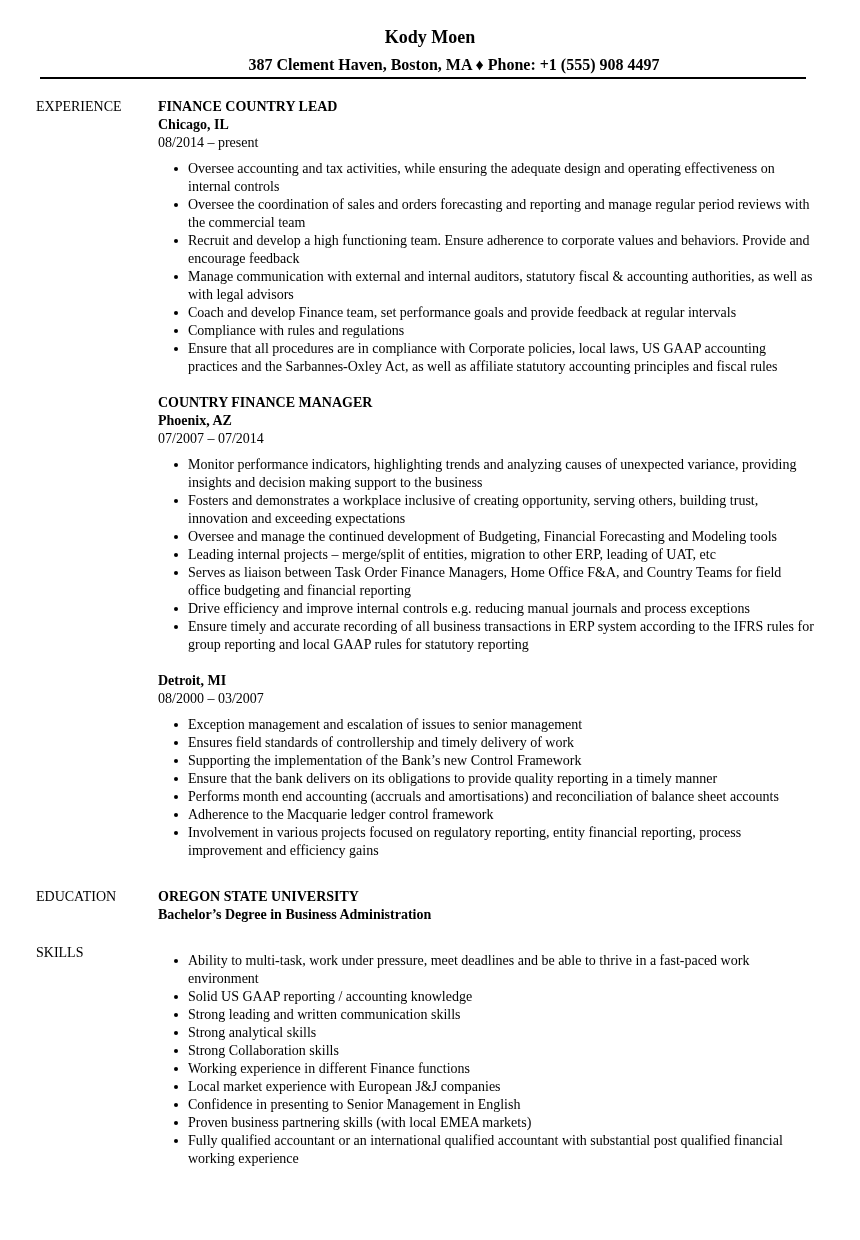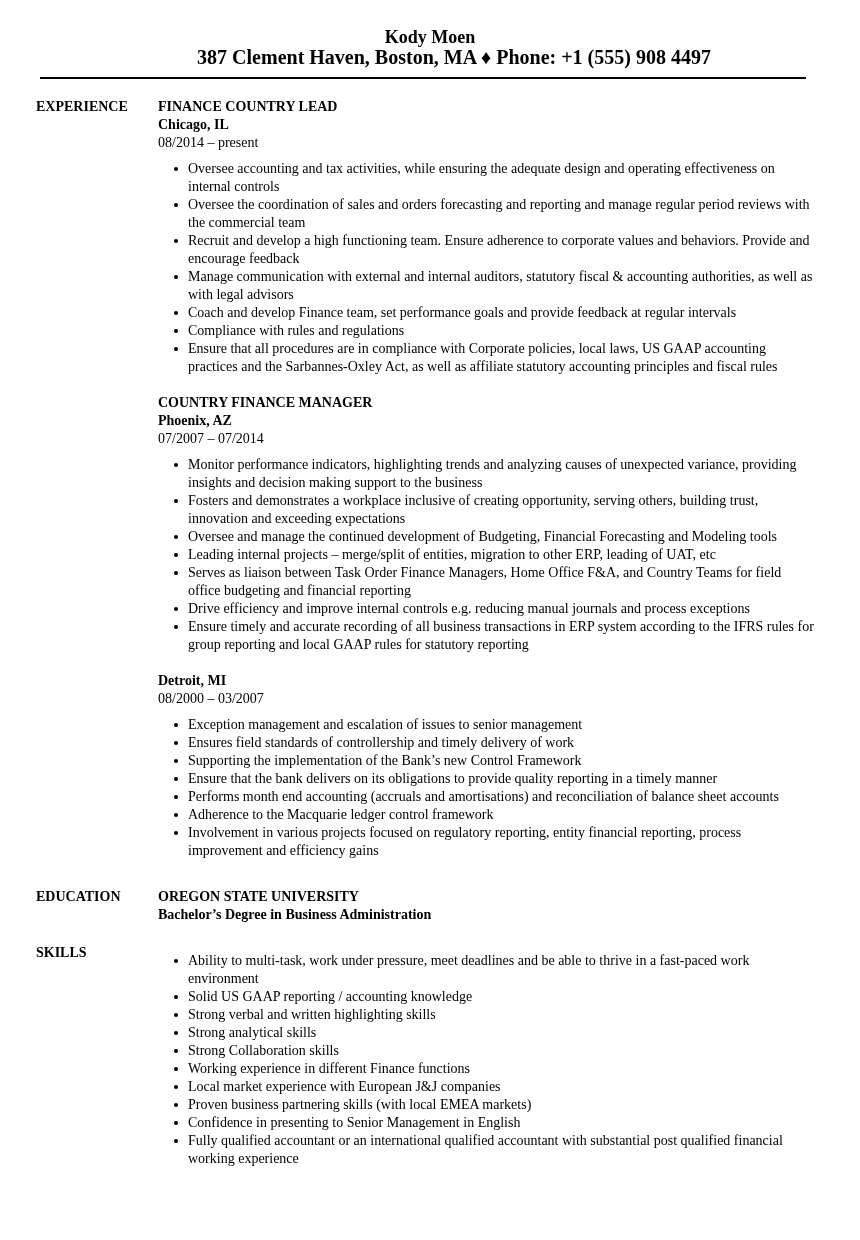--- a/index.html
+++ b/index.html
@@ -3,25 +3,25 @@
   <meta charset="utf-8">
   <style>
     html, body { margin: 0; padding: 0; background: #ffffff; }
     body {
       width: 860px; height: 1240px; position: relative; overflow: hidden;
       font-family: "Liberation Serif", "DejaVu Serif", serif;
       color: #000; font-size: 14px; line-height: 18px;
     }
     .header { text-align: center; padding-top: 26px; }
     .name { font-weight: bold; font-size: 18px; line-height: 22px; }
-    .contact { font-weight: bold; font-size: 20px; line-height: 18px; padding-left: 48px; }
+    .contact { font-weight: bold; font-size: 16px; margin-top: 8px; line-height: 18px; padding-left: 48px; }
     .rule { position: absolute; left: 40px; right: 54px; top: 77px; height: 2px; background: #000; }
     .section { position: absolute; left: 0; right: 0; }
     .section-label {
-      position: absolute; left: 36px; font-weight: bold; font-size: 14px; line-height: 18px;
+      position: absolute; left: 36px; font-weight: normal; font-size: 14px; line-height: 18px;
     }
     .section-body { position: absolute; left: 158px; right: 36px; }
     .job-title { font-weight: bold; font-size: 14px; line-height: 18px; }
     .job-loc { font-weight: bold; font-size: 14px; line-height: 18px; }
     .job-date { font-size: 14px; line-height: 18px; }
     ul { margin: 8px; padding-left: 22px; list-style: none; }
     li { position: relative; font-size: 14px; line-height: 18px; }
     li::before {
       content: ""; position: absolute; left: -14px; top: 7px;
       width: 4px; height: 4px; border-radius: 50%; background: #000;
@@ -94,23 +94,23 @@
     <div class="job-loc">Bachelor’s Degree in Business Administration</div>
   </div>
 </div>
 
 <div class="section" style="top:944px;">
   <div class="section-label">SKILLS</div>
   <div class="section-body">
     <ul>
       <li>Ability to multi-task, work under pressure, meet deadlines and be able to thrive in a fast-paced work environment</li>
       <li>Solid US GAAP reporting / accounting knowledge</li>
-      <li>Strong verbal and written highlighting skills</li>
+      <li>Strong leading and written communication skills</li>
       <li>Strong analytical skills</li>
       <li>Strong Collaboration skills</li>
       <li>Working experience in different Finance functions</li>
       <li>Local market experience with European J&amp;J companies</li>
+      <li>Confidence in presenting to Senior Management in English</li>
       <li>Proven business partnering skills (with local EMEA markets)</li>
-      <li>Confidence in presenting to Senior Management in English</li>
       <li>Fully qualified accountant or an international qualified accountant with substantial post qualified financial working experience</li>
     </ul>
   </div>
 </div>
 
 </body></html>

